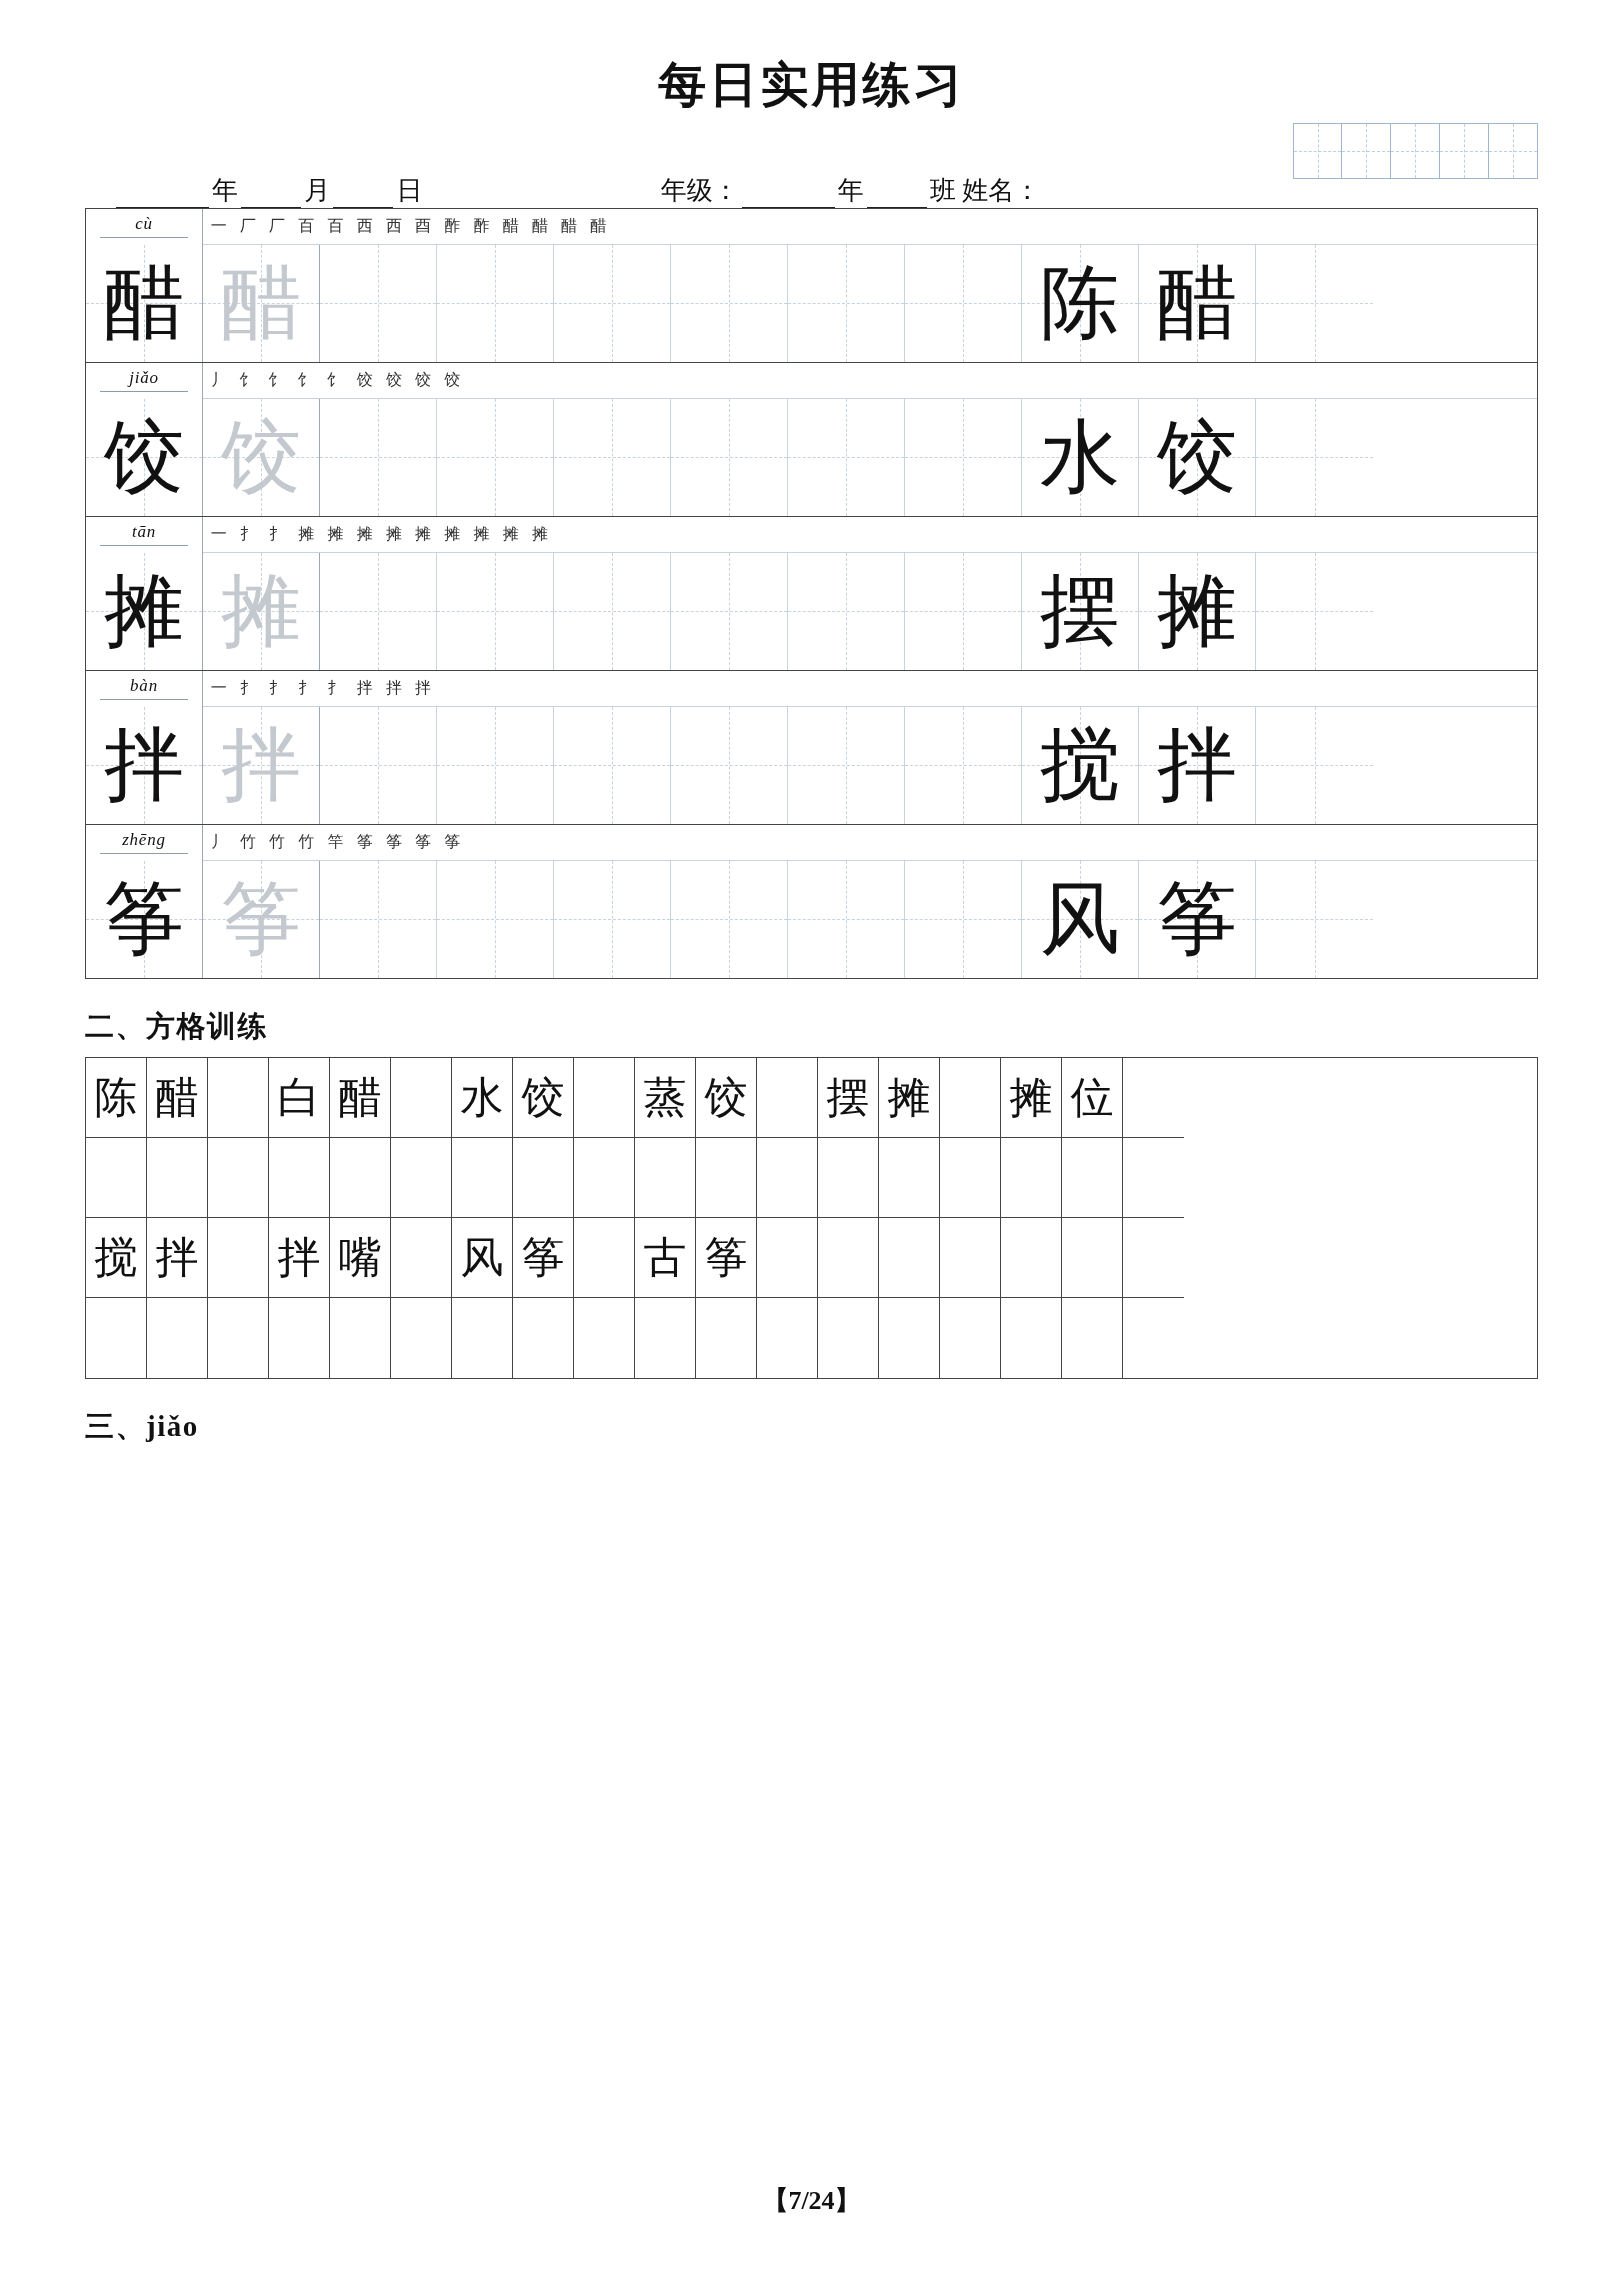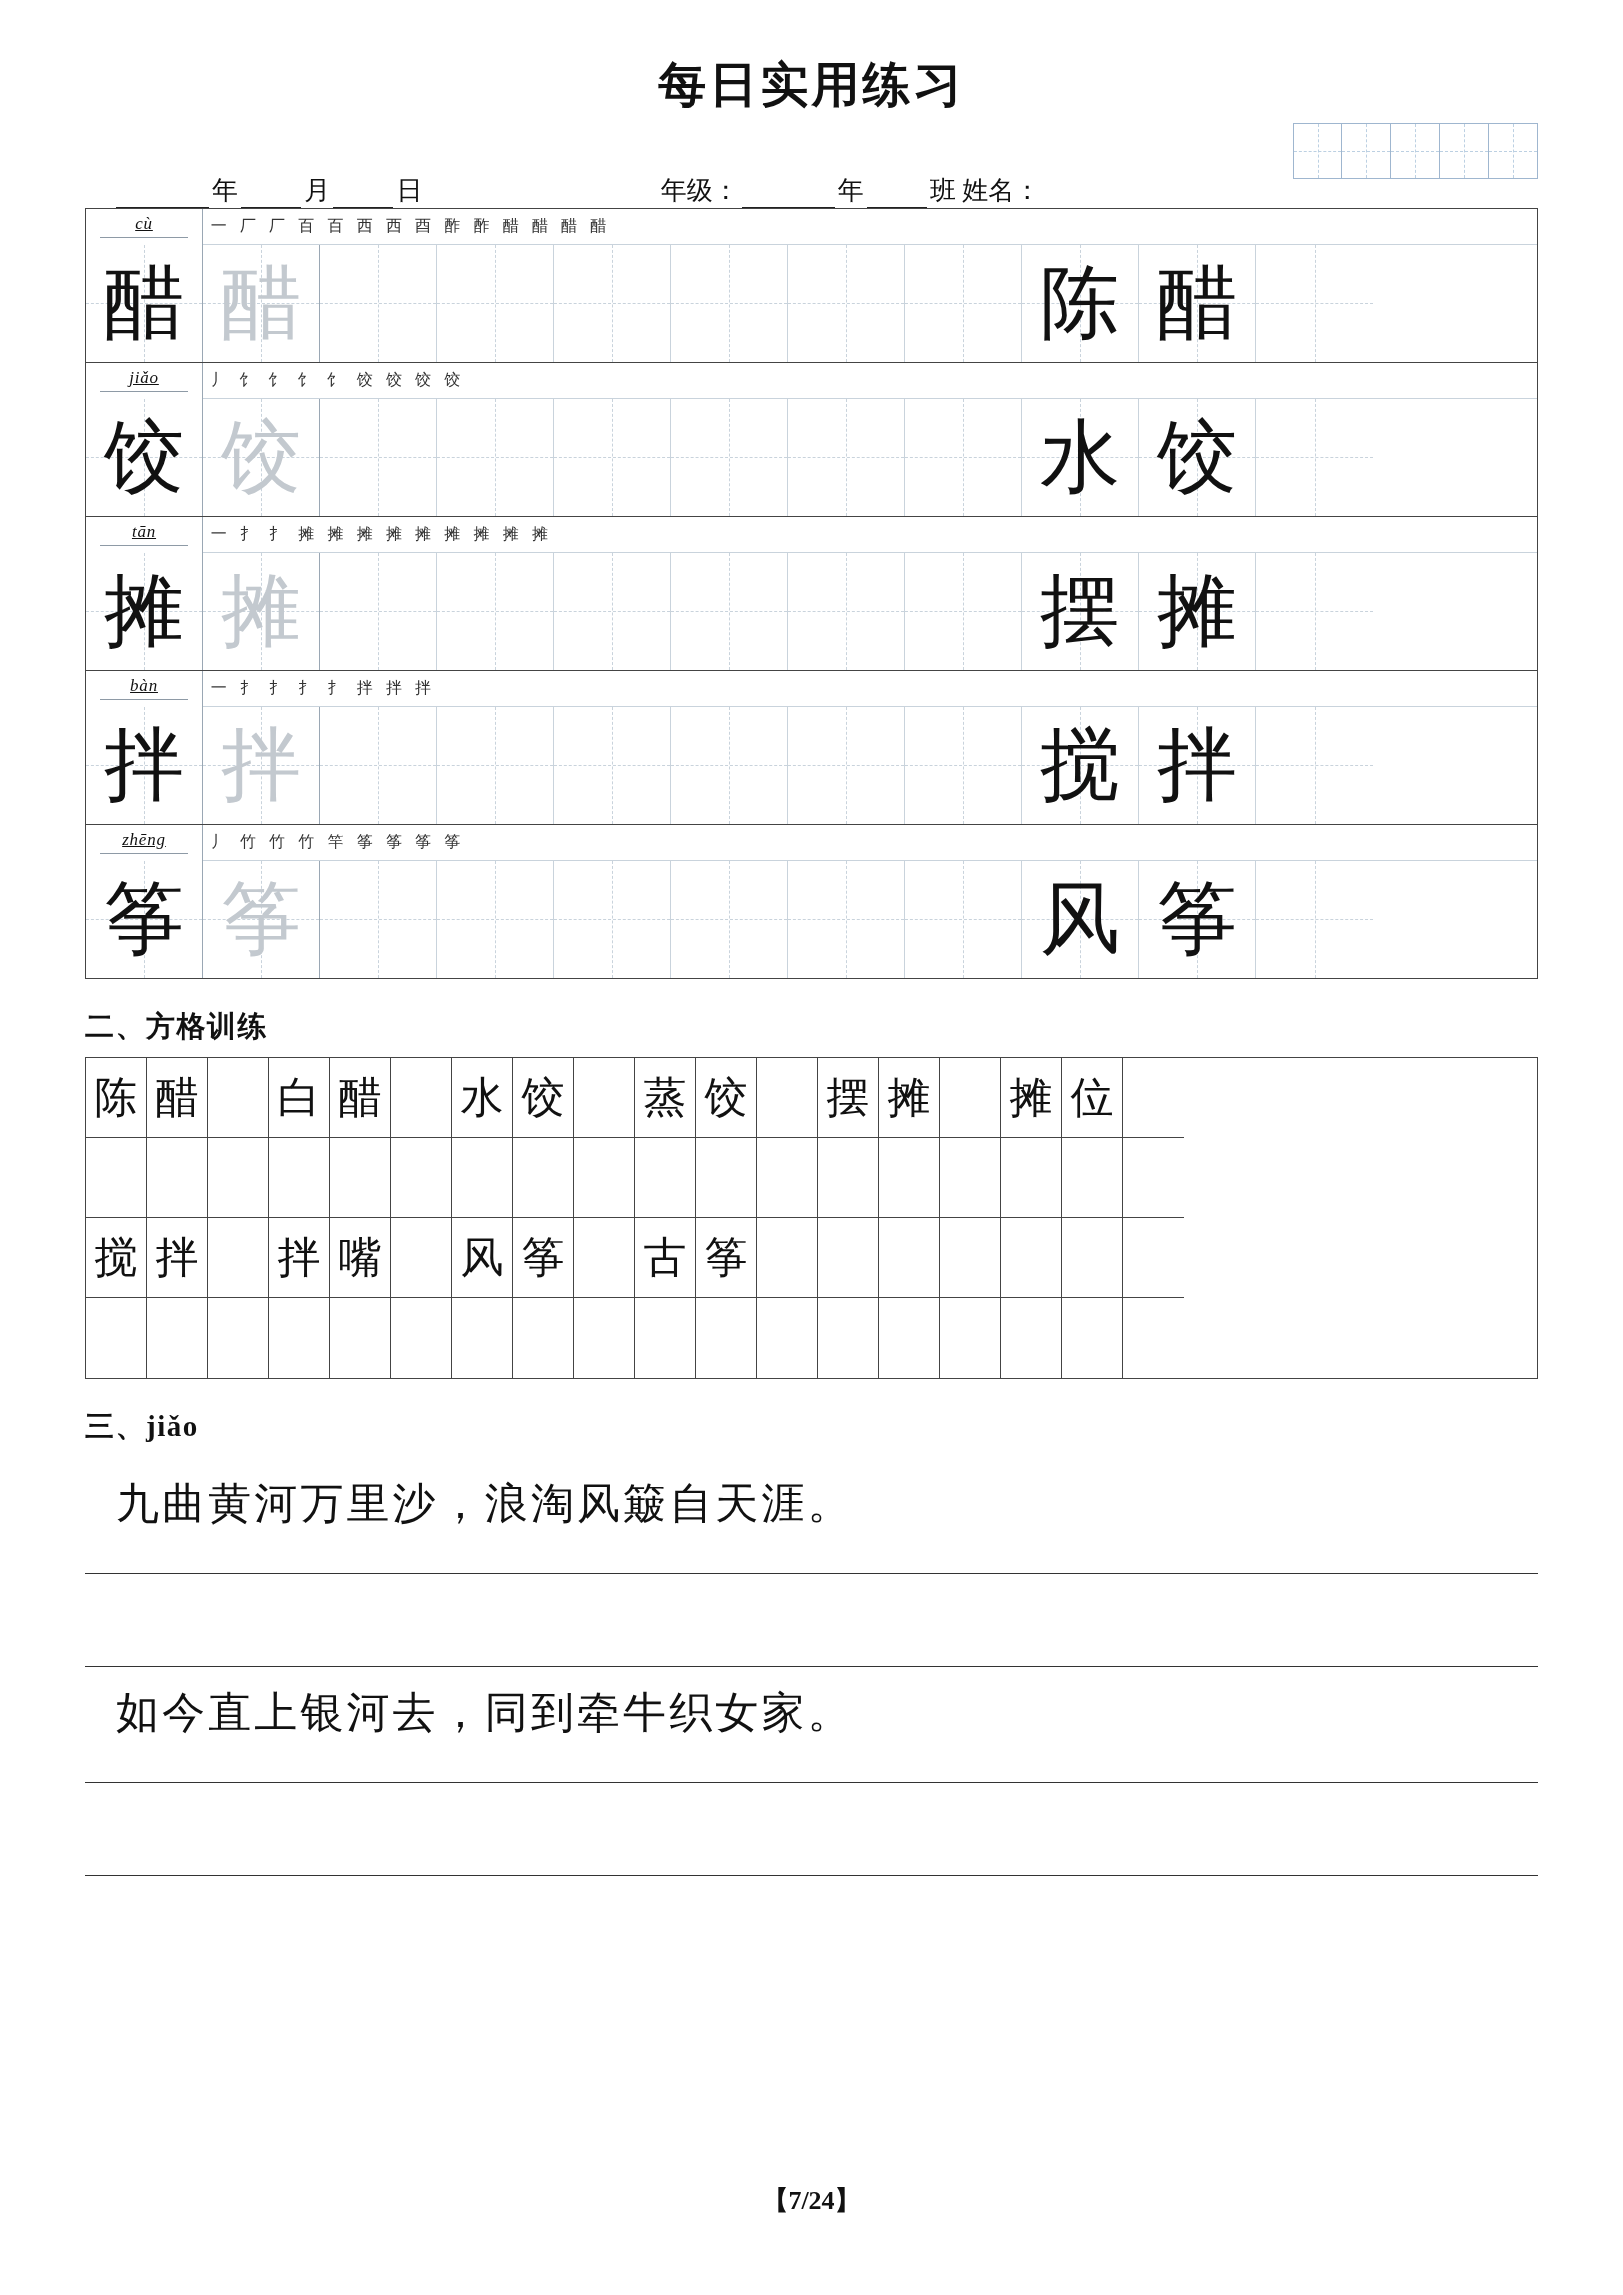--- a/index.html
+++ b/index.html
@@ -86,21 +86,20 @@
   }
   .strip-py {
     width:117px;
     border-right:0.8px solid #9aa7b4;
     display:flex; align-items:center; justify-content:center;
     font-family:"Liberation Serif", serif;
     font-size:17px;
     font-style:italic;
     letter-spacing:0.8px;
     position:relative;
-    text-decoration:underline;
   }
   .strip-py span { position:relative; top:-2.3px; }
   .strip-py::after{
     content:"";
     position:absolute; left:14px; right:14px; bottom:6.2px;
     border-bottom:0.8px solid #8e9aa6;
   }
   .strip-strokes {
     flex:1;
     border-bottom:0.8px solid #c9d3dc;
@@ -592,32 +591,16 @@
         <div class="fg-cell empty"></div>
         <div class="fg-cell empty"></div>
         <div class="fg-cell empty"></div>
         <div class="fg-cell empty"></div>
         <div class="fg-cell last empty"></div>
       </div>
     </div>
 
   <div class="sec-head">三、jiǎo</div>
 
-  <div class="zf">
-    <div class="zf-line">
-      <div class="zf-text">九曲黄河万里沙，浪淘风簸自天涯。</div>
-      <div class="zf-rule"></div>
-    </div>
-    <div class="zf-blank">
-      <div class="zf-rule"></div>
-    </div>
-    <div class="zf-line">
-      <div class="zf-text">如今直上银河去，同到牵牛织女家。</div>
-      <div class="zf-rule"></div>
-    </div>
-    <div class="zf-blank">
-      <div class="zf-rule"></div>
-    </div>
-  </div>
 
   <div class="footer">【7/24】</div>
 </div>
 
 
 </body></html>

